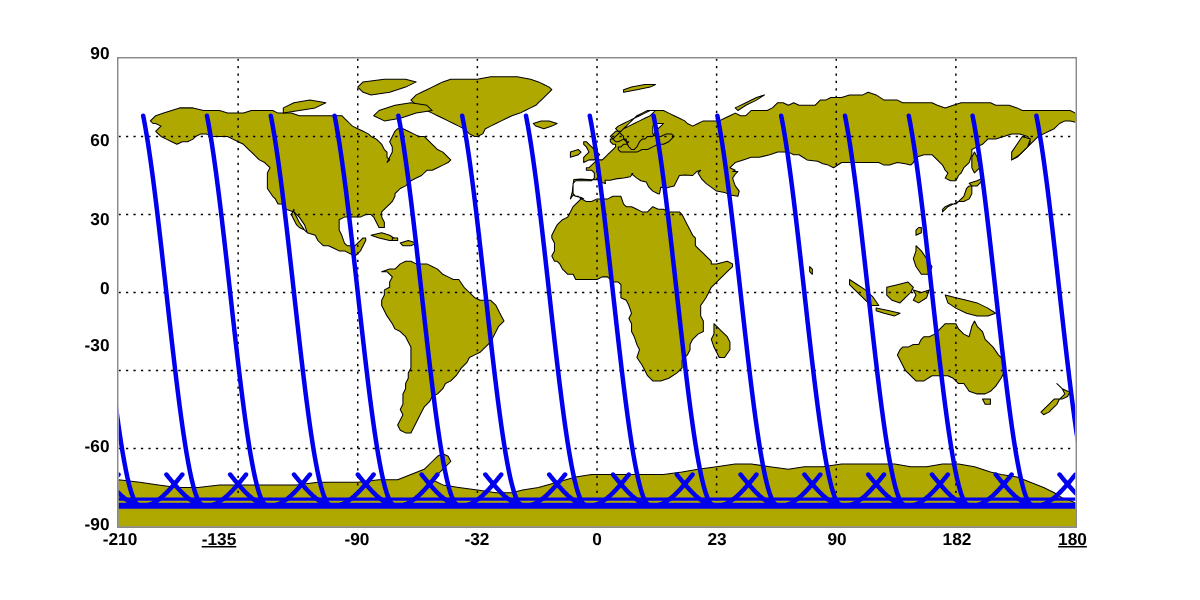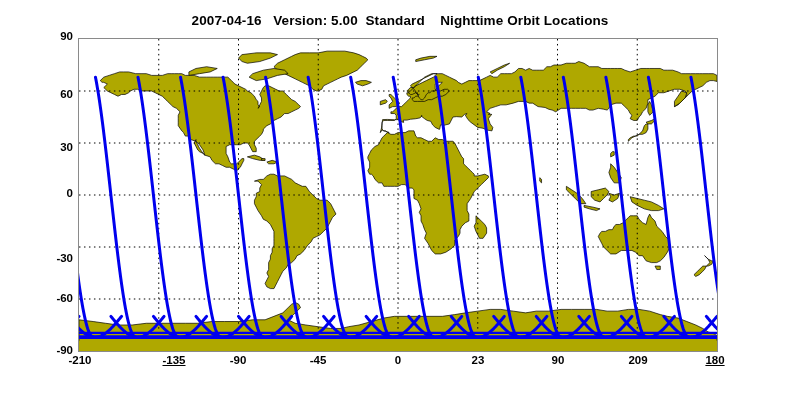--- a/index.html
+++ b/index.html
@@ -39,28 +39,27 @@
     position:absolute;top:0;
     font-size:11.5px;font-weight:bold;color:#000;
     text-align:center;white-space:nowrap;transform:translateX(-50%);
   }
 </style>
 </head>
 <body>
 
 <div id="stage">
 
-  <div id="title">2007-04-16   Version: 5.00  Standard    Nighttime Orbit Locations</div>
 
   <div class="ytickwrap">
     <div class="ytick" style="top:-8px;">90</div>
     <div class="ytick" style="top:50px;">60</div>
     <div class="ytick" style="top:103px;">30</div>
     <div class="ytick" style="top:149px;">0</div>
-    <div class="ytick" style="top:214px;">-30</div>
+    <div class="ytick" style="top:187px;">-30</div>
     <div class="ytick" style="top:253.7px;">-60</div>
     <div class="ytick" style="top:306px;">-90</div>
   </div>
 
   <div id="plotwrap">
     <div id="plotframe">
       <svg id="mapsvg" viewBox="0 0 640 314" preserveAspectRatio="none">
           <rect x="0" y="0" width="640" height="314" fill="#FFFFFF"></rect>
           <g>
             <path d="M302.22 94.20 L303.47 89.49 L304.00 84.61 L304.53 81.12 L309.33 80.94 L316.44 81.29 L320.00 81.12 L322.67 83.04 L325.69 83.91 L325.33 81.64 L328.89 81.64 L332.44 80.77 L337.78 80.24 L342.22 79.37 L344.00 77.10 L343.11 77.45 L346.67 80.24 L349.33 81.99 L352.89 82.86 L354.67 86.35 L357.33 88.97 L360.89 90.71 L361.78 90.89 L362.67 86.35 L366.22 86.87 L368.00 86.35 L371.56 85.48 L375.11 78.50 L378.67 78.15 L384.00 78.50 L386.67 75.88 L389.33 75.01 L387.56 76.76 L390.22 81.12 L391.11 81.99 L392.89 83.73 L400.00 88.97 L405.33 89.84 L408.89 91.58 L414.22 92.46 L415.11 88.97 L412.44 85.48 L410.67 80.24 L412.44 77.63 L414.22 75.88 L410.67 75.88 L412.44 75.01 L408.89 73.27 L412.44 69.78 L417.78 68.03 L423.11 66.29 L428.44 66.29 L435.56 64.54 L440.89 62.80 L448.00 62.80 L451.56 64.54 L455.11 64.54 L460.44 68.03 L467.56 68.91 L471.11 70.65 L474.67 71.52 L478.22 73.27 L483.56 69.78 L488.89 69.78 L494.22 69.78 L497.78 69.78 L503.11 69.78 L508.44 69.78 L512.00 71.52 L515.56 71.52 L520.89 69.78 L526.22 70.65 L529.78 71.52 L531.56 69.78 L533.33 66.29 L538.67 64.54 L544.00 64.54 L547.56 68.03 L551.11 71.52 L552.89 75.01 L554.67 76.76 L552.89 80.24 L556.44 81.99 L560.00 81.99 L561.78 78.50 L563.56 76.76 L565.33 73.27 L568.89 69.78 L570.67 64.54 L570.67 61.06 L574.22 59.31 L577.78 57.57 L581.33 54.08 L586.67 54.08 L592.00 52.33 L597.33 50.59 L602.67 50.59 L608.00 52.33 L609.78 55.82 L608.00 59.31 L604.44 61.06 L600.89 64.54 L597.33 68.03 L600.89 66.29 L604.44 62.80 L608.00 59.31 L611.56 55.82 L615.11 52.33 L618.67 50.59 L622.22 48.84 L625.78 47.10 L629.33 43.61 L632.89 41.87 L636.44 41.87 L640.00 42.74 L640.00 36.63 L636.44 34.89 L631.11 34.89 L625.78 34.89 L622.22 34.89 L618.67 34.89 L613.33 34.89 L608.00 34.89 L604.44 34.89 L600.89 33.14 L595.56 31.40 L590.22 31.40 L586.67 31.40 L583.11 29.66 L577.78 29.66 L572.44 29.66 L568.89 29.66 L563.56 29.66 L558.22 31.40 L552.89 33.14 L547.56 31.40 L544.00 29.66 L540.44 29.66 L536.89 29.66 L533.33 29.66 L529.78 29.66 L524.44 29.66 L520.89 27.91 L515.56 27.91 L512.00 27.91 L506.67 24.42 L501.33 22.68 L497.78 24.42 L494.22 24.42 L488.89 24.42 L483.56 26.17 L480.00 26.17 L476.44 26.17 L472.89 27.91 L469.33 27.91 L465.78 31.40 L462.22 31.40 L458.67 31.40 L455.11 31.40 L451.56 29.66 L448.00 31.40 L444.44 29.66 L440.89 29.66 L437.33 33.14 L433.78 34.89 L430.22 34.89 L426.67 34.89 L423.11 34.89 L419.56 38.38 L416.00 38.38 L412.44 36.63 L408.89 38.38 L405.33 40.12 L401.78 41.87 L398.22 41.87 L394.67 41.87 L391.11 41.87 L387.56 43.61 L384.00 45.36 L380.44 43.61 L378.67 41.87 L375.11 40.12 L371.56 38.38 L368.00 36.63 L364.44 34.89 L360.89 34.89 L357.33 34.89 L353.78 34.89 L350.22 36.63 L346.67 38.38 L343.11 41.87 L341.33 43.61 L339.56 45.36 L337.78 47.10 L336.00 48.84 L332.44 48.84 L330.67 50.59 L328.89 52.33 L330.67 54.08 L332.44 55.82 L334.22 55.82 L337.78 54.08 L339.56 55.82 L341.33 55.82 L339.56 57.57 L337.78 57.57 L336.00 59.31 L334.22 59.31 L334.22 61.06 L336.00 62.80 L339.56 62.80 L343.11 62.80 L346.67 62.80 L350.22 61.06 L353.78 61.06 L357.33 59.31 L360.89 57.57 L364.44 57.57 L368.00 55.82 L371.56 52.33 L369.78 50.59 L366.22 50.59 L362.67 52.33 L360.89 52.33 L359.11 52.33 L357.33 50.59 L357.33 47.10 L357.33 45.36 L359.11 43.61 L362.67 43.61 L364.44 43.61 L362.67 45.36 L360.89 47.10 L359.11 48.84 L357.33 52.33 L353.78 52.33 L352.00 54.08 L350.22 54.08 L348.44 55.82 L346.67 59.31 L344.89 61.06 L343.11 61.06 L341.33 59.31 L339.56 55.82 L339.56 54.08 L337.78 54.08 L337.78 52.33 L336.00 50.59 L334.22 48.84 L332.44 47.10 L334.22 45.36 L337.78 43.61 L341.33 41.87 L344.89 40.12 L348.44 38.38 L352.00 36.63 L355.56 34.89 L359.11 34.89 L357.33 36.63 L355.56 38.38 L352.00 40.12 L348.44 41.87 L344.89 43.61 L341.33 45.36 L337.78 47.10 L336.00 48.84 L334.22 50.59 L332.44 52.33 L330.67 54.08 L328.89 54.08 L328.89 55.82 L330.67 57.57 L332.44 57.57 L332.44 59.31 L330.67 61.06 L328.89 62.80 L327.11 64.54 L325.33 66.29 L323.56 68.03 L321.78 68.03 L320.00 68.03 L318.22 69.78 L316.44 71.52 L314.67 73.27 L312.89 73.27 L312.89 75.01 L316.44 75.01 L318.22 76.76 L318.22 78.50 L318.22 80.24 L316.44 81.99 L312.89 81.99 L309.33 81.99 L305.78 81.99 L304.00 83.73 L304.00 87.22 L304.00 90.71 L305.78 92.46 L307.56 92.46 L309.33 94.20 L311.11 94.20 L311.11 94.03 L309.33 93.33 L305.78 92.46 L304.00 91.58 Z" fill="#AFA800" stroke="#000000" stroke-width="0.7" stroke-linejoin="round"></path>
@@ -153,23 +152,23 @@
           </g>
           <line x1="0" y1="300.0444444444445" x2="640" y2="300.0444444444445" stroke="#0000EE" stroke-width="4"></line>
           <line x1="0" y1="295.68333333333334" x2="640" y2="295.68333333333334" stroke="#0000EE" stroke-width="2.2"></line>
           <rect x="0" y="303.53333333333336" width="640" height="10.46666666666664" fill="#AFA800"></rect>
         </svg>
     </div>
   </div>
 
   <div class="xtickwrap">
     <div class="xtick" style="left:2px;">-210</div>
-    <div class="xtick" style="left:96px;text-decoration:underline;">-135</div>
+    <div class="xtick" style="left:68px;text-decoration:underline;">-135</div>
     <div class="xtick" style="left:160px;">-90</div>
-    <div class="xtick" style="left:240px;">-45</div>
+    <div class="xtick" style="left:240px;">-32</div>
     <div class="xtick" style="left:320px;">0</div>
     <div class="xtick" style="left:400px;">23</div>
     <div class="xtick" style="left:480px;">90</div>
-    <div class="xtick" style="left:560px;">209</div>
+    <div class="xtick" style="left:560px;">182</div>
     <div class="xtick" style="left:637px;text-decoration:underline;">180</div>
   </div>
 
 </div>
 
 </body></html>

